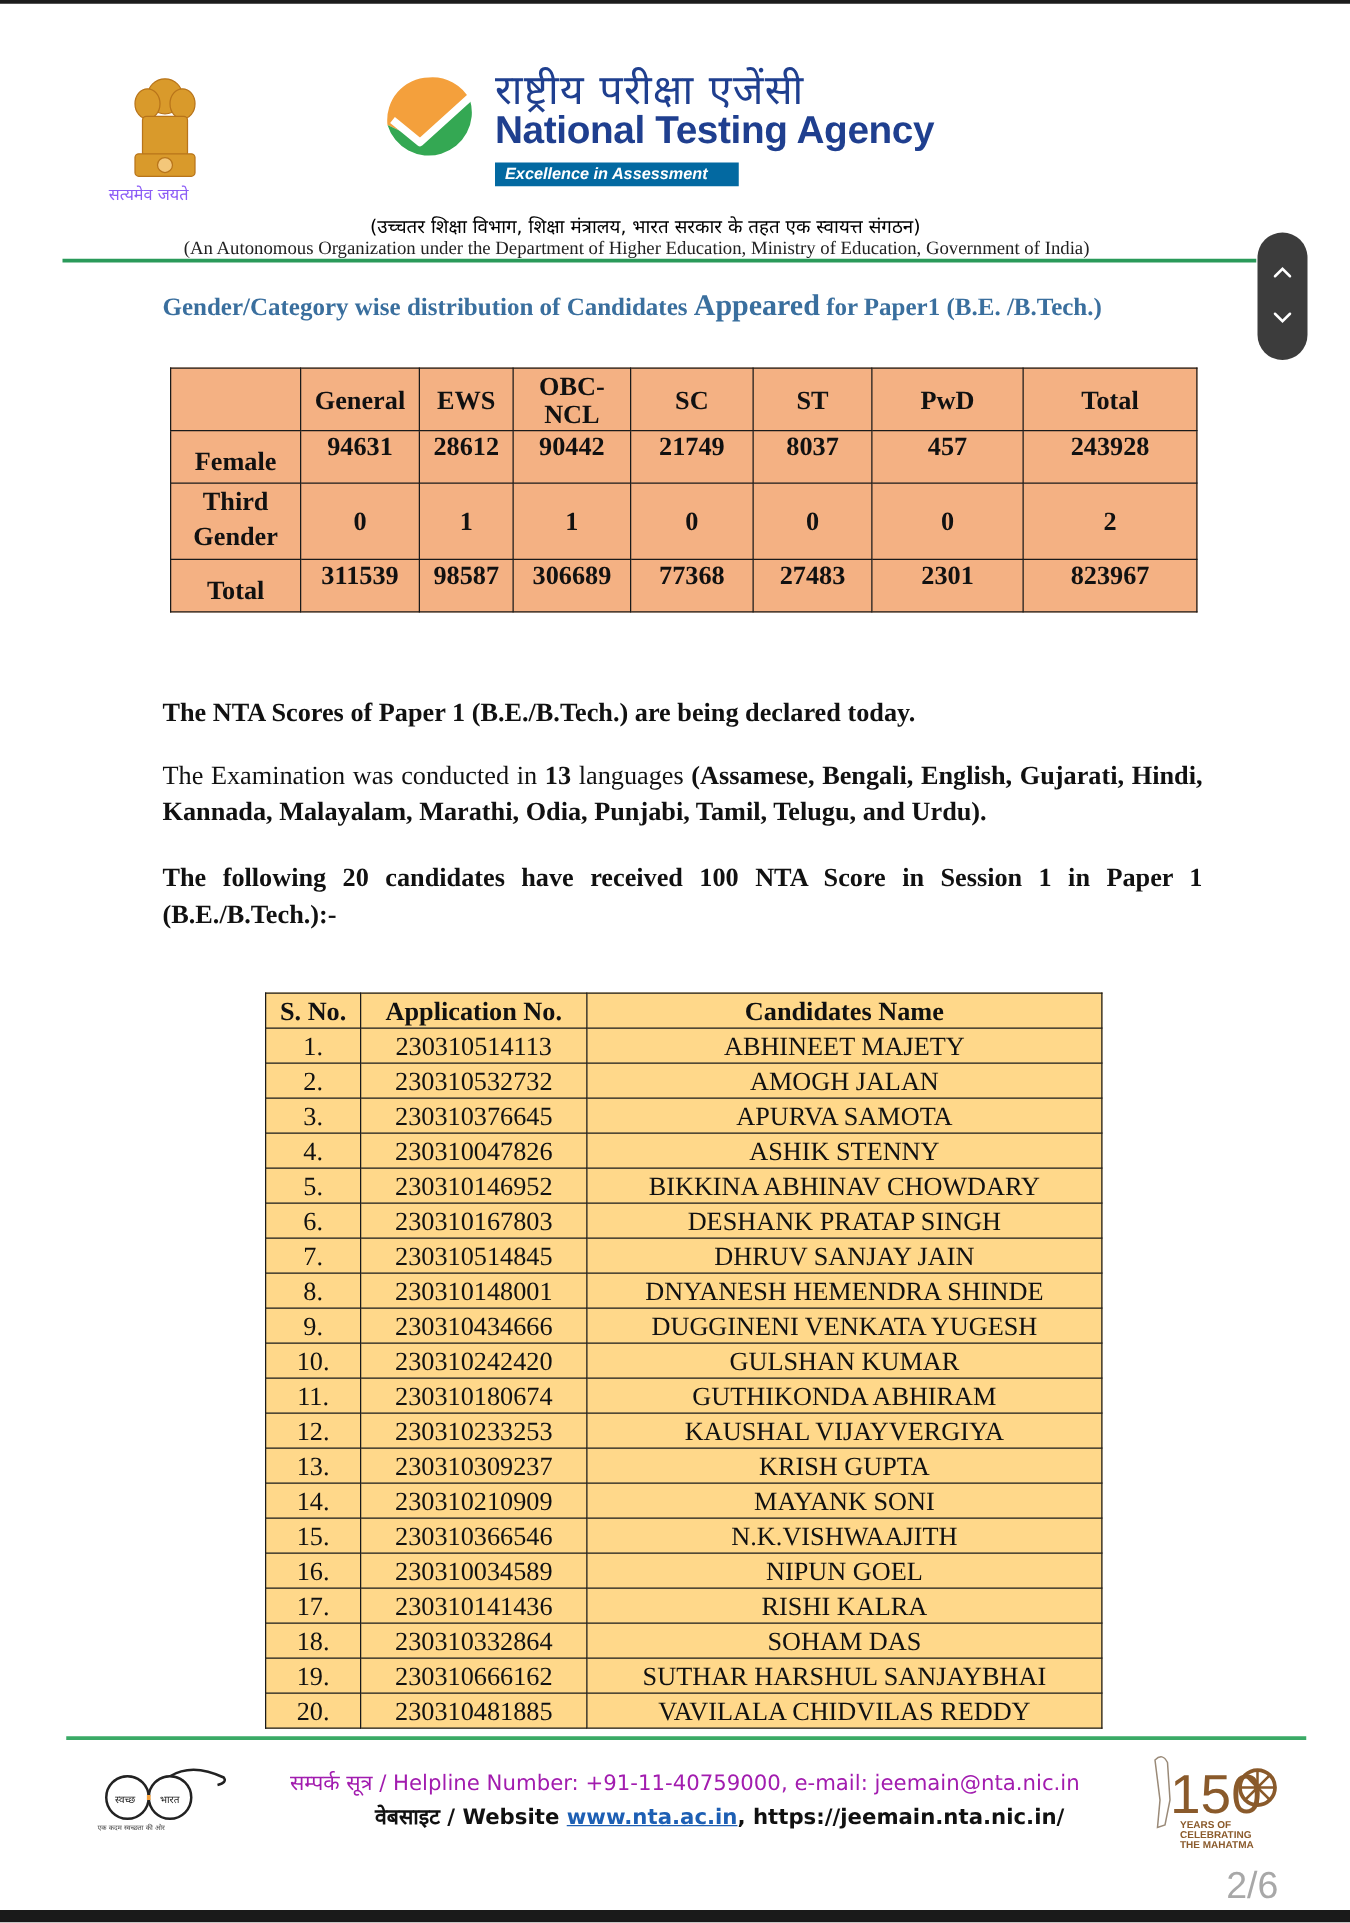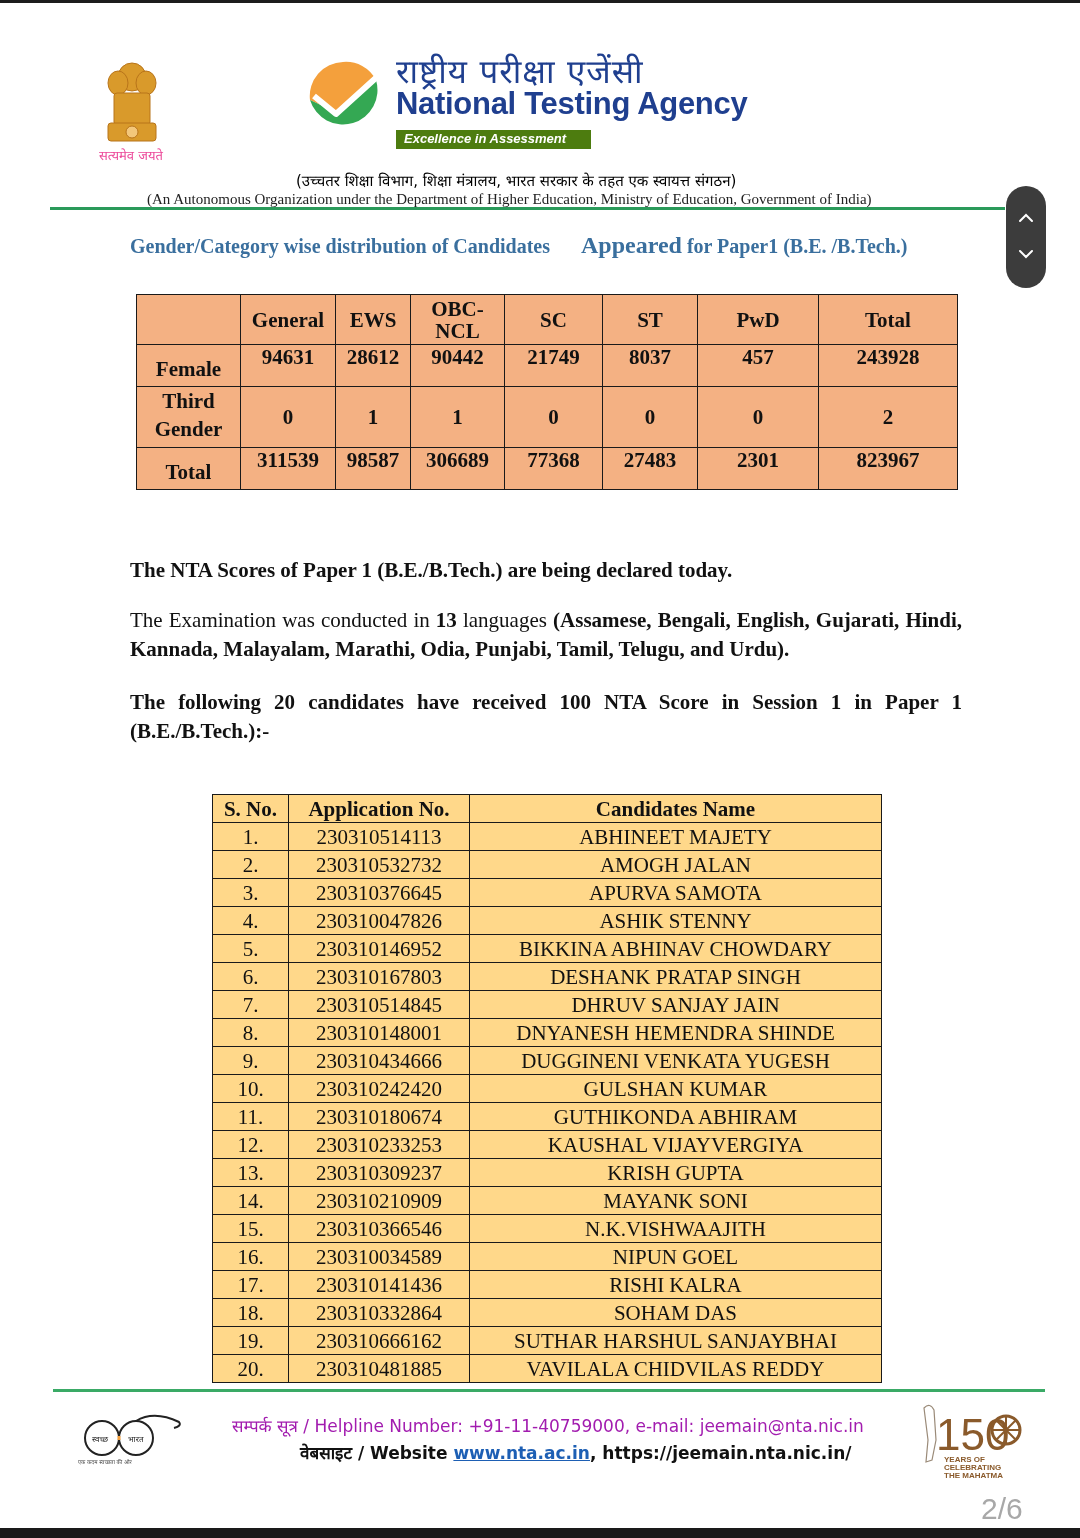--- a/index.html
+++ b/index.html
@@ -4,38 +4,38 @@
 <style>
   * { box-sizing: border-box; margin: 0; padding: 0; }
   html, body { width: 1080px; height: 1538px; background: #ffffff; overflow: hidden; }
   body { position: relative; font-family: "Liberation Serif", serif; color: #111; }
 
   .top-bar { position: absolute; left: 0; top: 0; width: 1080px; height: 3px; background: #1c1c1c; }
   .bottom-bar { position: absolute; left: 0; top: 1528px; width: 1080px; height: 10px; background: #1a1a1a; }
 
   
   .emblem { position: absolute; left: 92px; top: 55px; width: 80px; height: 110px; }
-  .emblem-caption { position: absolute; left: 99px; top: 146px; font-size: 13px; color: #ec4899; font-family: "DejaVu Sans", sans-serif; }
+  .emblem-caption { position: absolute; left: 87px; top: 146px; font-size: 13px; color: #8b5cf6; font-family: "DejaVu Sans", sans-serif; }
   .nta-logo { position: absolute; left: 306px; top: 60px; width: 74px; height: 68px; }
   .hindi-title { position: absolute; left: 396px; top: 48px; font-size: 33px; color: #1f3f8f; font-family: "DejaVu Sans", sans-serif; letter-spacing: 1px; }
   .eng-title { position: absolute; left: 396px; top: 86px; font-size: 31px; font-weight: bold; color: #1f3f8f; font-family: "Liberation Sans", sans-serif; letter-spacing: -0.3px; }
-  .tagline { position: absolute; left: 396px; top: 130px; height: 19px; width: 195px; background: #4d7c0f; color: #fff; font-size: 13px; font-style: italic; font-weight: bold; font-family: "Liberation Sans", sans-serif; padding: 1px 0 0 8px; }
+  .tagline { position: absolute; left: 396px; top: 130px; height: 19px; width: 195px; background: #0369a1; color: #fff; font-size: 13px; font-style: italic; font-weight: bold; font-family: "Liberation Sans", sans-serif; padding: 1px 0 0 8px; }
   .hindi-sub { position: absolute; left: 296px; top: 170px; font-size: 15px; font-family: "DejaVu Sans", sans-serif; color: #000000; }
   .eng-sub { position: absolute; left: 147px; top: 191px; font-size: 15px; font-family: Liberation Serif, serif; color: #222; }
   .header-rule { position: absolute; left: 50px; top: 207px; width: 955px; height: 3px; background: #2a9a5a; }
 
   
   .scroll-pill { position: absolute; left: 1006px; top: 186px; width: 40px; height: 102px; background: #3c3c3c; border-radius: 20px; }
   .scroll-btn { position: absolute; left: 0; width: 40px; height: 40px; display: flex; align-items: center; justify-content: center; cursor: pointer; }
   .scroll-btn svg { width: 18px; height: 18px; }
   .scroll-up { top: 12px; }
   .scroll-down { top: 48px; }
 
   .section-title { position: absolute; left: 130px; top: 232px; font-size: 20px; font-weight: bold; color: #3a6f9e; font-family: "Liberation Serif", serif; }
-  .section-title .big { font-size: 24px; margin-left: 26px; }
+  .section-title .big { font-size: 24px; }
 
   
   table.dist { position: absolute; left: 136px; top: 294px; border-collapse: collapse; background: #f4b183; font-weight: bold; font-size: 21px; }
   table.dist td, table.dist th { border: 1.5px solid #1a1a1a; text-align: center; padding: 0 4px; }
   table.dist th { font-weight: bold; height: 50px; line-height: 22px; }
   table.dist td { vertical-align: top; }
   table.dist td.lbl { vertical-align: bottom; padding-bottom: 4px; }
   table.dist tr.r-f td { height: 42px; }
   table.dist tr.r-m td { height: 42px; }
   table.dist tr.r-t td { height: 54px; vertical-align: middle; }

